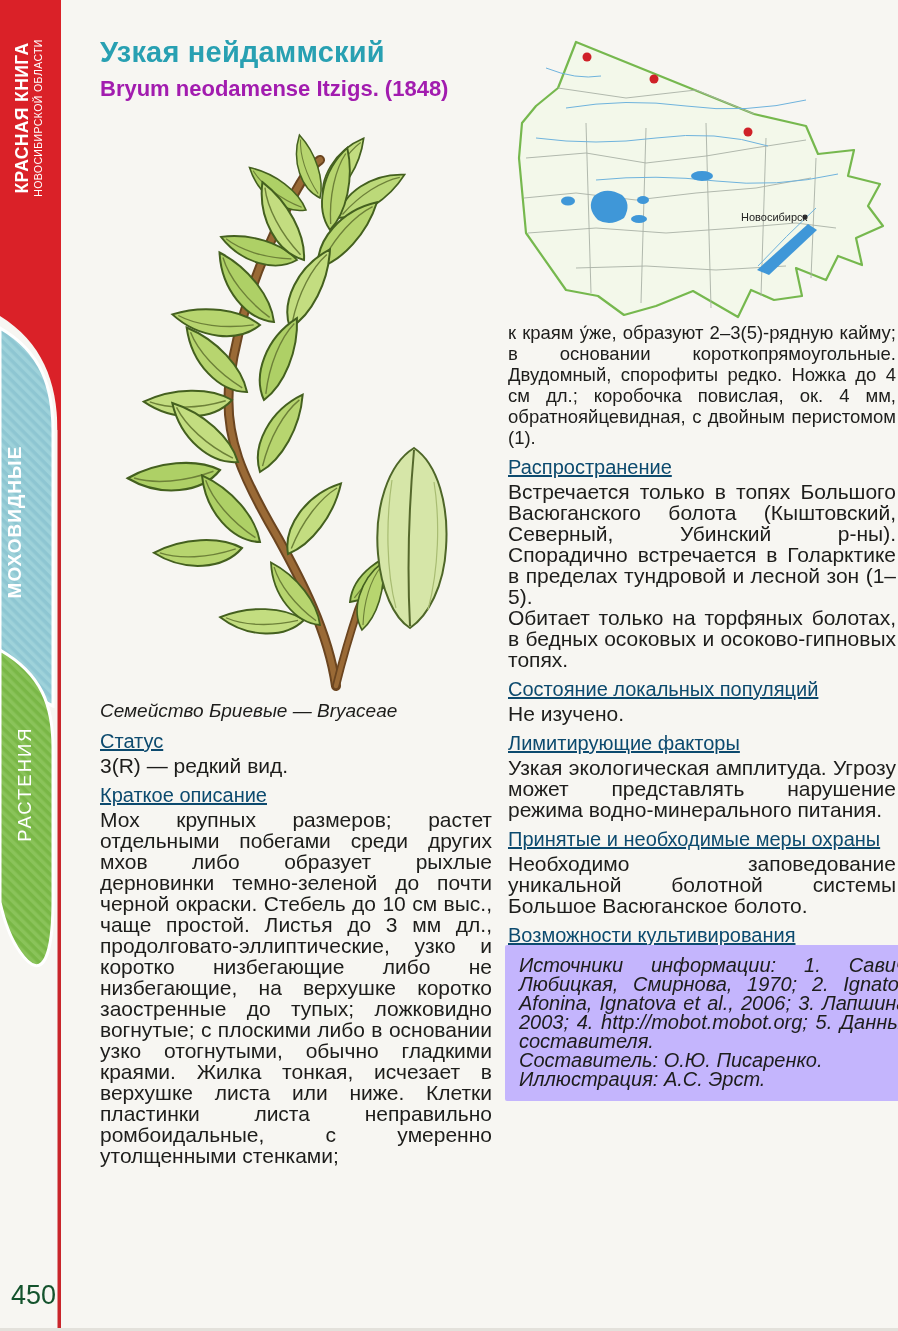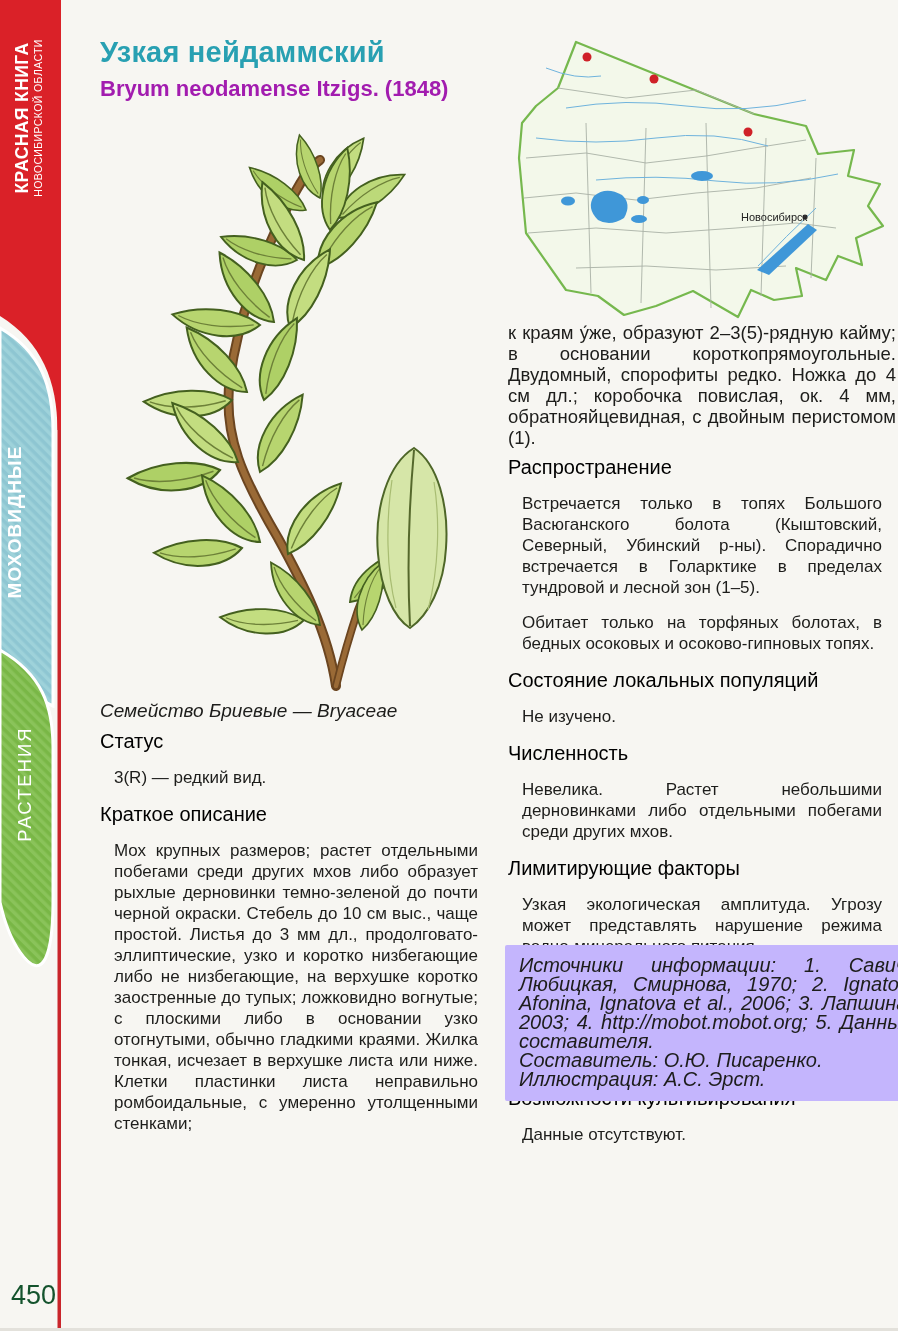--- a/index.html
+++ b/index.html
@@ -23,22 +23,22 @@
   
   .title{position:absolute;left:100px;top:36px;font-size:29px;font-weight:bold;color:#28a0b2;letter-spacing:.2px;}
   .latin{position:absolute;left:100px;top:76px;font-size:22px;font-weight:bold;color:#a21caf;}
   
   .map{position:absolute;left:506px;top:28px;}
   .map text{font-size:11px;fill:#222;font-family:"Liberation Sans","DejaVu Sans",sans-serif;}
   
   .leftcol{position:absolute;left:100px;top:700px;width:392px;}
   .rightcol{position:absolute;left:508px;top:322px;width:388px;}
   .family{font-style:italic;font-size:19px;margin:0 0 4px 0;}
-  .sec-h{font-size:20px;color:#000000;font-weight:500;margin:7px 0 2px 0;line-height:24px;}
-  .sec-b{font-size:17px;line-height:21px;text-align:justify;margin:14px;}
+  .sec-h{font-size:20px;color:#0c4a6e;font-weight:500;margin:7px 0 2px 0;line-height:24px;text-decoration:underline;}
+  .sec-b{font-size:21px;line-height:21px;text-align:justify;margin:0;}
   .lead{font-size:18.5px;line-height:21px;text-align:justify;margin:0;}
   
   .srcbox{
     position:absolute;left:505px;top:945px;width:422px;box-sizing:border-box;
     background:#c4b5fd;border-radius:2px;padding:11px 14px 12px 14px;
     font-style:italic;font-size:20px;line-height:19px;
   }
   .srcbox p{margin:0;text-align:justify;}
   
   .illu{position:absolute;left:92px;top:110px;}
@@ -198,24 +198,20 @@
     <p class="sec-b">Встречается только в топях Большого Васюганского болота (Кыштовский, Северный, Убинский р-ны). Спорадично встречается в Голарктике в пределах тундровой и лесной зон (1–5).</p>
   </div>
   <div>
     <p class="sec-b">Обитает только на торфяных болотах, в бедных осоковых и осоково-гипновых топях.</p>
   </div>
   <div>
     <div class="sec-h">Состояние локальных популяций</div>
     <p class="sec-b">Не изучено.</p>
   </div>
   <div>
-    <div class="sec-h">Численность</div>
-    <p class="sec-b">Невелика. Растет небольшими дерновинками либо отдельными побегами среди других мхов.</p>
-  </div>
-  <div>
     <div class="sec-h">Лимитирующие факторы</div>
     <p class="sec-b">Узкая экологическая амплитуда. Угрозу может представлять нарушение режима водно-минерального питания.</p>
   </div>
   <div>
     <div class="sec-h">Принятые и необходимые меры охраны</div>
     <p class="sec-b">Необходимо заповедование уникальной болотной системы Большое Васюганское болото.</p>
   </div>
   <div>
     <div class="sec-h">Возможности культивирования</div>
     <p class="sec-b">Данные отсутствуют.</p>

